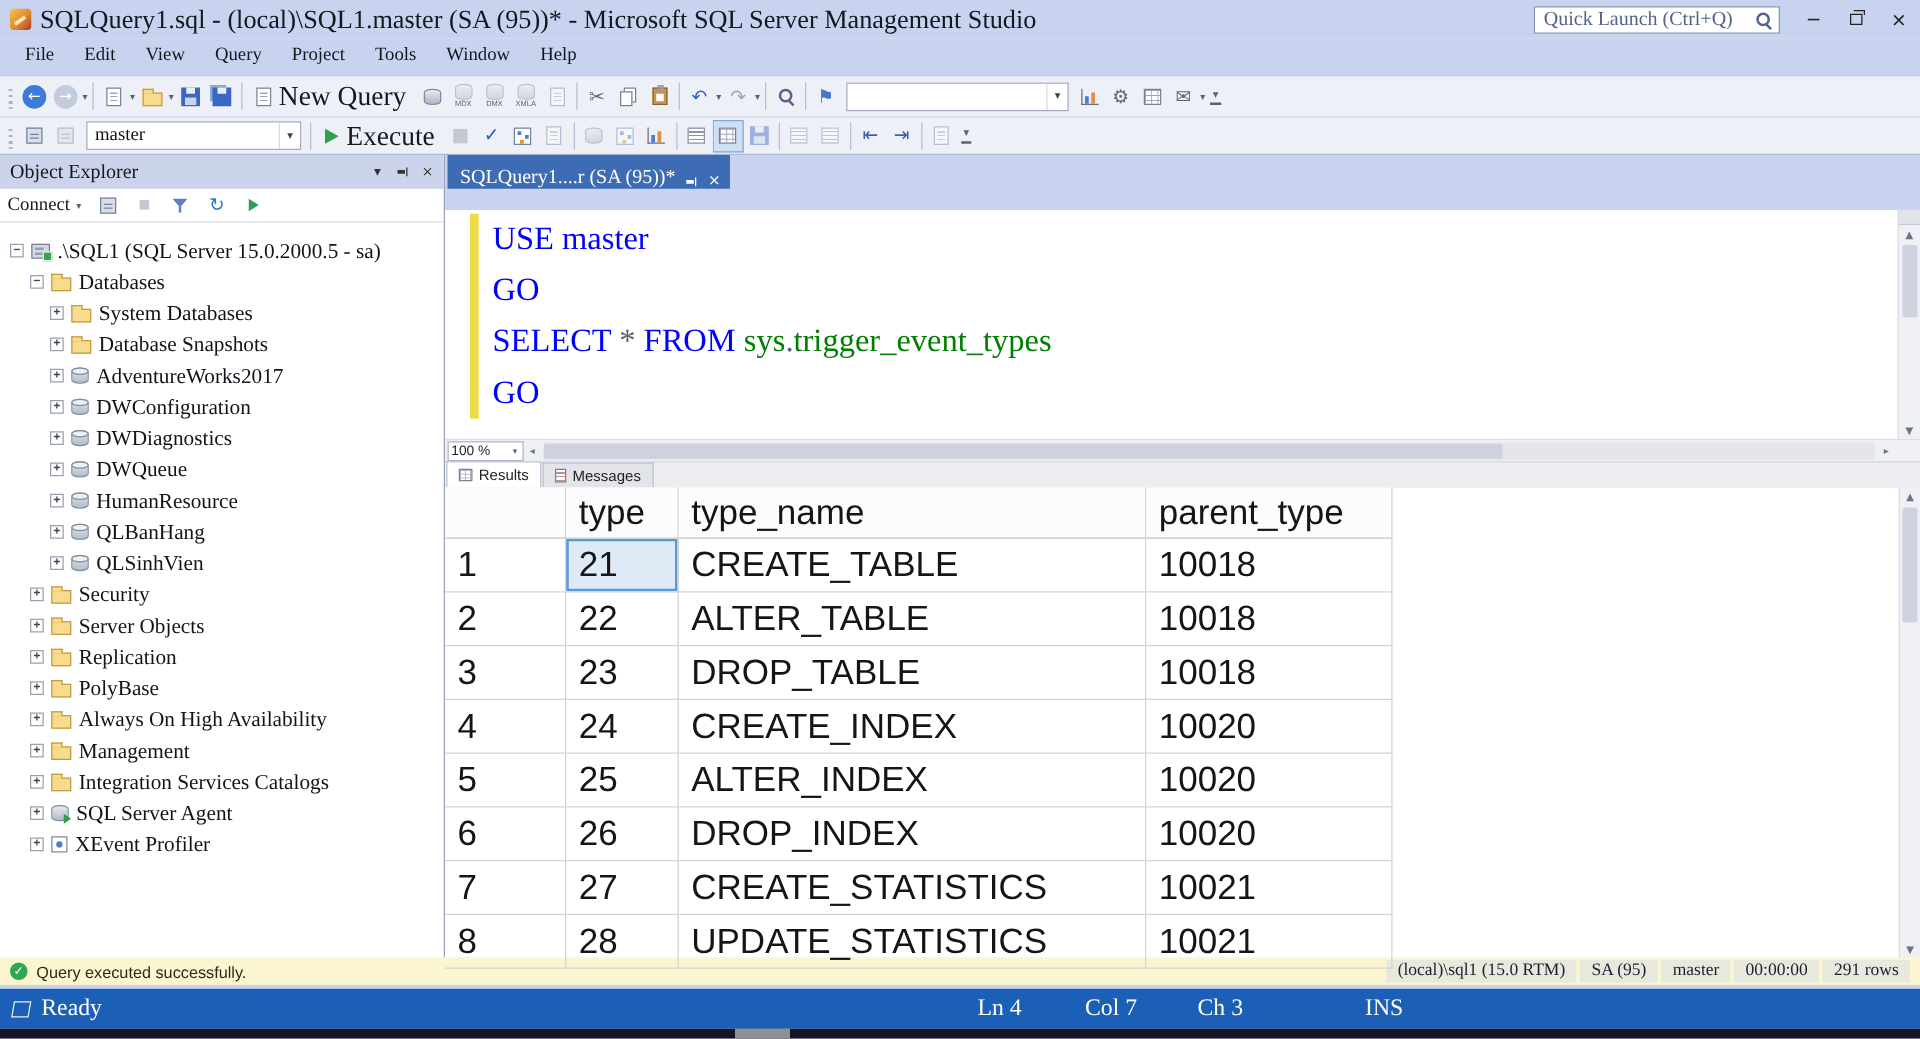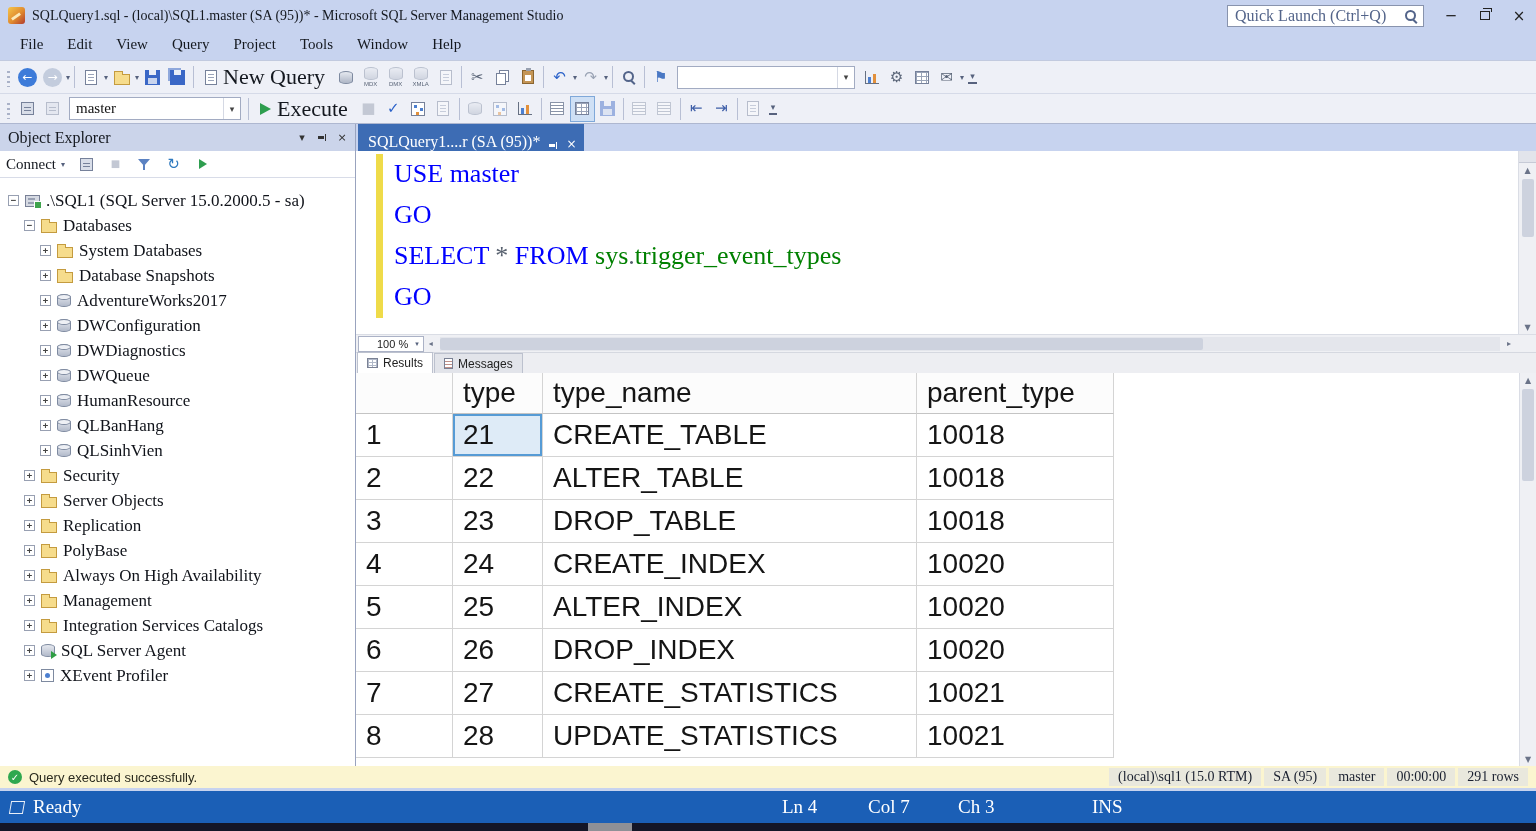--- a/index.html
+++ b/index.html
@@ -8,21 +8,21 @@
     width:1536px; height:831px; overflow:hidden; background:#fff;
     font-family:"Liberation Serif", serif; color:#14181F;
   }
   .app { width:100%; height:100%; display:flex; flex-direction:column; }
 
   
   .titlebar { height:31px; background:var(--chrome,#C7D3EF); display:flex; align-items:center; padding-left:8px; flex:0 0 auto; }
   .app-icon { width:17px; height:17px; border-radius:3px; margin-right:7px; position:relative; flex:0 0 auto;
     background:linear-gradient(135deg,#F5C54A 0%,#E08A2E 55%,#B03A2E 100%); }
   .app-icon::after { content:''; position:absolute; left:3px; top:8px; width:10px; height:3px; background:#FCE9B8; transform:rotate(-35deg); }
-  .title-text { font-size:14px; white-space:nowrap; }
+  .title-text { font-size:21px; white-space:nowrap; }
   .ql-box { margin-left:auto; width:197px; height:22px; background:#fff; border:1px solid #8893AD; display:flex; align-items:center; padding:0 5px; flex:0 0 auto; }
   .ql-input { flex:1; min-width:0; border:none; outline:none; background:transparent; font:16px "Liberation Serif",serif; color:#333; }
   .ql-input::placeholder { color:#53648A; }
   .win-btns { display:flex; margin-left:10px; }
   .win-btn { width:34px; height:31px; display:flex; align-items:center; justify-content:center; font-size:15px; color:#222; font-family:"DejaVu Sans",sans-serif; }
   .i-restore { width:10px; height:9px; border:1px solid #222; position:relative; }
   .i-restore::before { content:''; position:absolute; left:2px; top:-4px; width:8px; height:3px; border-top:1px solid #222; border-right:1px solid #222; }
 
   
   .menubar { height:29px; background:var(--chrome,#C7D3EF); display:flex; align-items:center; padding-left:8px; font-size:15px; flex:0 0 auto; }
@@ -115,35 +115,35 @@
   .t-xe { width:13px; height:13px; border:1px solid #7E8AA0; background:#fff; position:relative; }
   .t-xe::after { content:''; position:absolute; left:3px; top:3px; width:5px; height:5px; background:#4C7FD0; border-radius:50%; }
 
   
   .doc { flex:1; display:flex; flex-direction:column; min-width:0; background:var(--chrome,#C7D3EF); }
   .tabstrip { height:27px; display:flex; align-items:flex-end; padding-left:2px; flex:0 0 auto; }
   .doc-tab { height:27px; display:flex; align-items:center; gap:8px; padding:0 8px 0 10px; font-size:16px; }
   .doc-tab.active { background:var(--active_tab,#3D6CB4); color:#fff;align-items:flex-end; }
   .tab-pin,.tab-close { color:#fff; display:flex; align-items:center; font-size:12px; font-family:"DejaVu Sans",sans-serif; }
 
-  .editor { position:relative; background:#fff; flex:0 0 183px; }
+  .editor { position:relative; background:#fff; flex:0 0 183px;margin-top:17px; }
   .changebar { position:absolute; left:20px; top:3px; width:7px; height:164px; background:var(--modified_bar,#EFDB49); }
   .code { position:absolute; left:38px; top:2px; font-size:26px; line-height:41px; white-space:pre; }
   .tok-kw { color:var(--keyword_blue,#0000FF); }
   .tok-sys { color:var(--system_green,#008000); }
   .tok-op { color:#57606E; }
   .tok-pl { color:#000; }
   .vscroll { position:absolute; top:0; right:0; bottom:0; width:18px; background:#EFF0F4; border-left:1px solid #DADDE5; display:flex; flex-direction:column; align-items:center; }
   .sgrip { width:100%; height:12px; background:#E2E4EB; border-bottom:1px solid #C6CAD6; flex:0 0 auto; }
   .sb-arrow { font-family:"DejaVu Sans",sans-serif; font-size:8px; color:#6A7388; height:14px; width:100%; display:flex; align-items:center; justify-content:center; flex:0 0 auto; }
   .sb-thumb { width:12px; height:58px; background:#CDD2DE; border-radius:2px; margin:2px 0; flex:0 0 auto; }
   .sb-fill { flex:1; }
 
   .editor-bottom { height:18px; display:flex; align-items:center; background:#EFF0F4; border-top:1px solid #DADDE5; flex:0 0 auto; padding:0 2px; font-family:"Liberation Sans",sans-serif; }
-  .zoom { height:16px; background:#fff; border:1px solid #ABB2C6; display:flex; align-items:center; font-size:11px; padding:0 3px 0 18px; gap:6px; color:#222; flex:0 0 auto; }
+  .zoom { height:16px; background:#fff; border:1px solid #ABB2C6; display:flex; align-items:center; font-size:11px; padding:0 3px 0 2px; gap:17px; color:#222; flex:0 0 auto; }
   .zoom .tb-caret { font-size:7px; }
   .sb-arrow.h { width:14px; height:14px; flex:0 0 auto; }
   .htrack { flex:1; height:14px; margin:0 2px; background:#E4E6EC; position:relative; }
   .hthumb { position:absolute; left:0; top:1px; bottom:1px; width:72%; background:#CDD2DE; border-radius:2px; }
   .corner18 { width:18px; flex:0 0 auto; }
 
   .rtabs { height:21px; background:#EDEEF2; display:flex; align-items:flex-end; padding-left:1px; gap:1px; border-top:1px solid #D5D8E0;
     font-family:"Liberation Sans",sans-serif; font-size:12px; color:#222; flex:0 0 auto; }
   .rtab { height:20px; display:flex; align-items:center; gap:5px; padding:0 9px; background:#E2E4EA; border:1px solid #BCC1CE; border-bottom:none; }
   .rtab.active { background:#fff; height:21px; }

